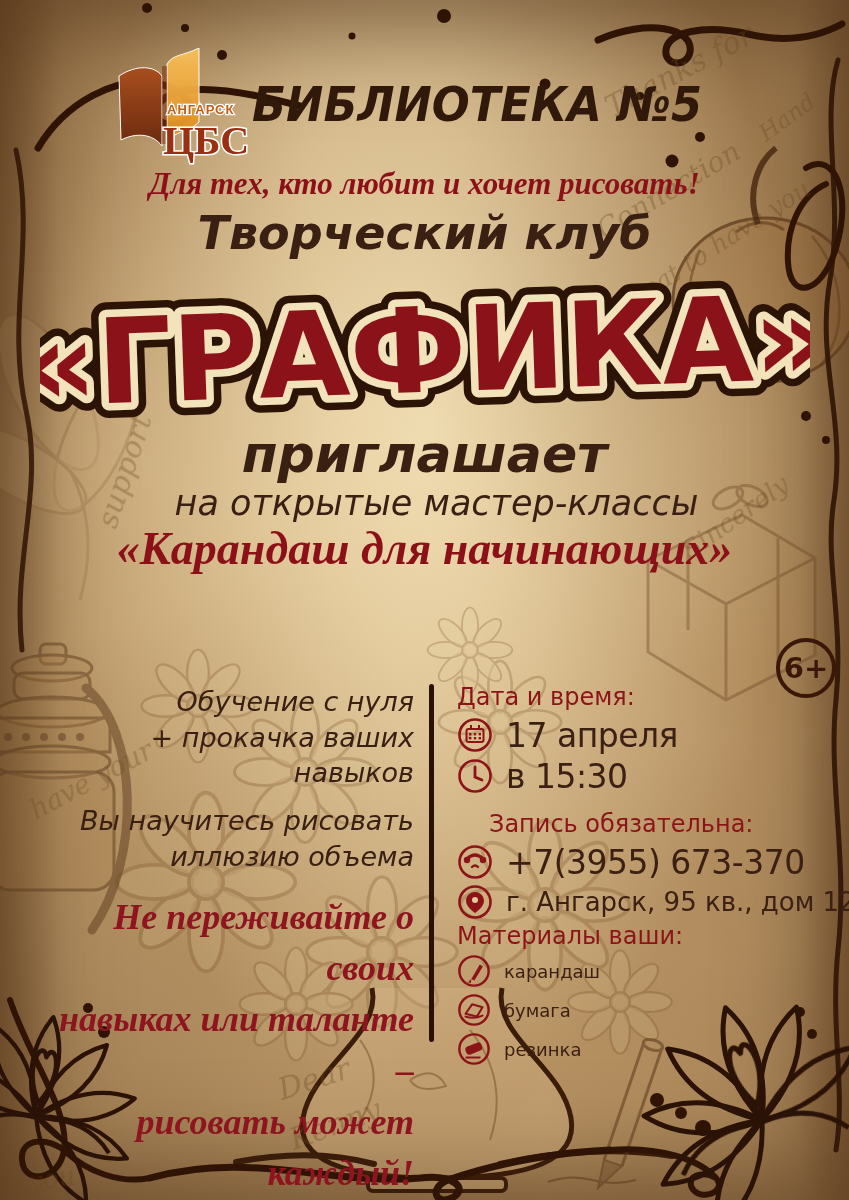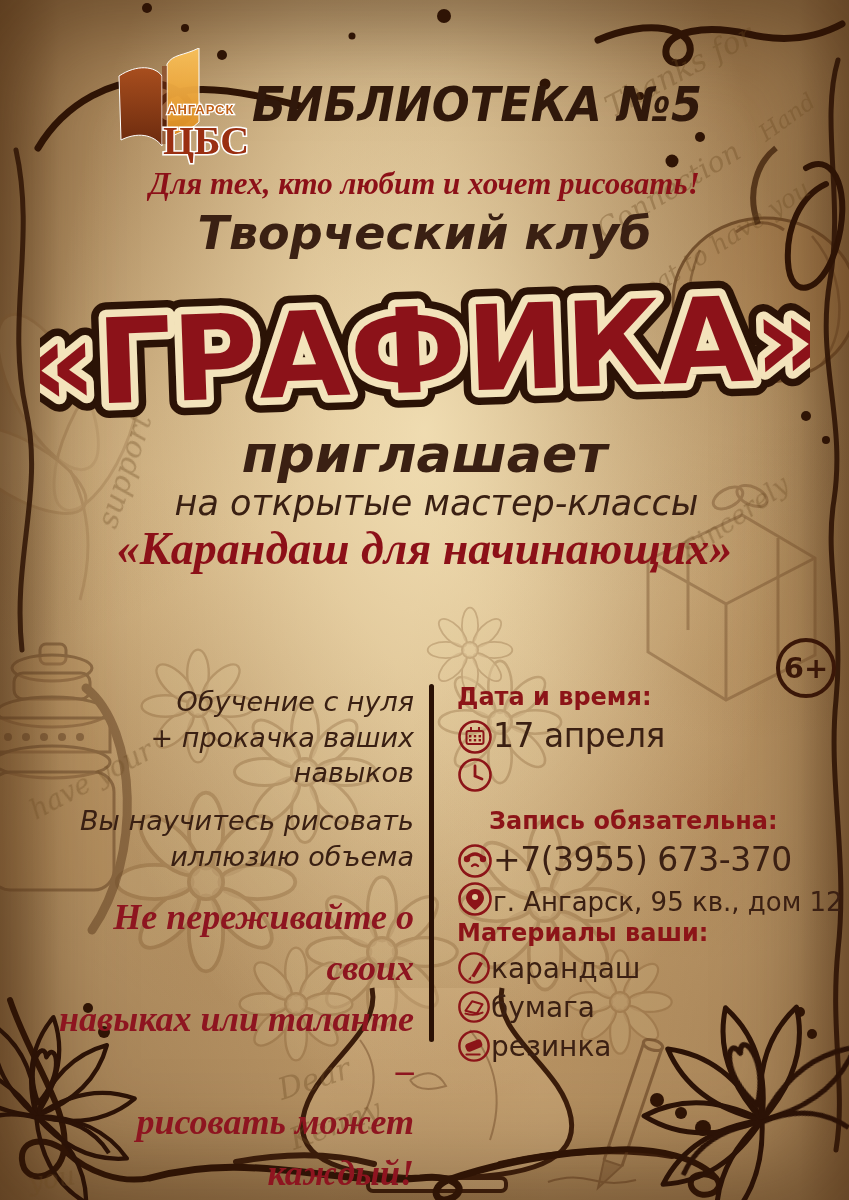--- a/index.html
+++ b/index.html
@@ -43,25 +43,25 @@
   
   .age-badge{left:776px;top:638px;width:52px;height:52px;border:4px solid #3a1708;border-radius:50%;
     display:flex;align-items:center;justify-content:center;color:#3a1708;font-size:29px;font-weight:bold;}
   
   .divider{left:429px;top:684px;width:5px;height:358px;background:#2a1105;border-radius:3px;}
   .left-col{left:50px;top:684px;width:364px;text-align:right;color:#3a2013;font-style:italic;}
   .benefit{font-size:27px;line-height:1.32;white-space:pre-line;margin-bottom:12px;}
   .note{margin-top:18px;font-family:"Liberation Serif",serif;font-weight:bold;color:#8e1520;
     font-size:36px;line-height:1.42;white-space:pre-line;}
   .right-col{left:457px;top:683px;width:370px;color:#3b2013;}
-  .sec-h{color:#8c1418;font-size:24px;font-weight:bold;line-height:1.2;margin:0 0 4px 0;}
-  .row{display:flex;align-items:flex-end;margin-bottom:2px;}
+  .sec-h{color:#8c1418;font-size:24px;font-weight:normal;line-height:1.2;margin:0 0 4px 0;}
+  .row{display:flex;align-items:center;gap:13px;margin-bottom:2px;}
   .row .txt-lg{font-size:33px;font-weight:500;letter-spacing:-.5px;white-space:nowrap;}
   .row .txt-md{font-size:26px;font-weight:500;white-space:nowrap;}
-  .row .txt-mat{font-size:28px;white-space:nowrap;}
+  .row .txt-mat{font-size:18px;white-space:nowrap;}
   .row svg{flex:none;}
   .mb-time{margin-bottom:14px;} .sec2{margin-top:0;margin-left:32px;}
   .gap-after-date{margin-bottom:2px;}
   .mat-row{margin-bottom:5px;}
 </style>
 </head>
 <body>
 
 <div class="poster">
 
@@ -278,20 +278,21 @@
         </g>
       </svg>
       <span class="txt-lg">17 апреля</span>
     </div>
 
     <div class="row mb-time">
       <svg width="36" height="36" viewBox="-18 -18 36 36">
         <circle r="15.5" stroke="#8c1418" stroke-width="2.6" fill="none"></circle>
         <path d="M 0 -9 L 0 1 L 7 4" stroke="#8c1418" stroke-width="2.8" fill="none" stroke-linecap="round"></path>
       </svg>
+      <span class="txt-lg">в 15:30</span>
     </div>
 
     <div class="sec-h sec2">Запись обязательна:</div>
 
     <div class="row gap-after-date">
       <svg width="36" height="36" viewBox="-18 -18 36 36">
         <circle r="15.5" stroke="#8c1418" stroke-width="2.6" fill="none"></circle>
         <path d="M -8 -3 Q 0 -11 8 -3" stroke="#8c1418" stroke-width="3.4" fill="none" stroke-linecap="round"></path>
         <circle cx="-8" cy="-2" r="3.2" fill="#8c1418"></circle>
         <circle cx="8" cy="-2" r="3.2" fill="#8c1418"></circle>

